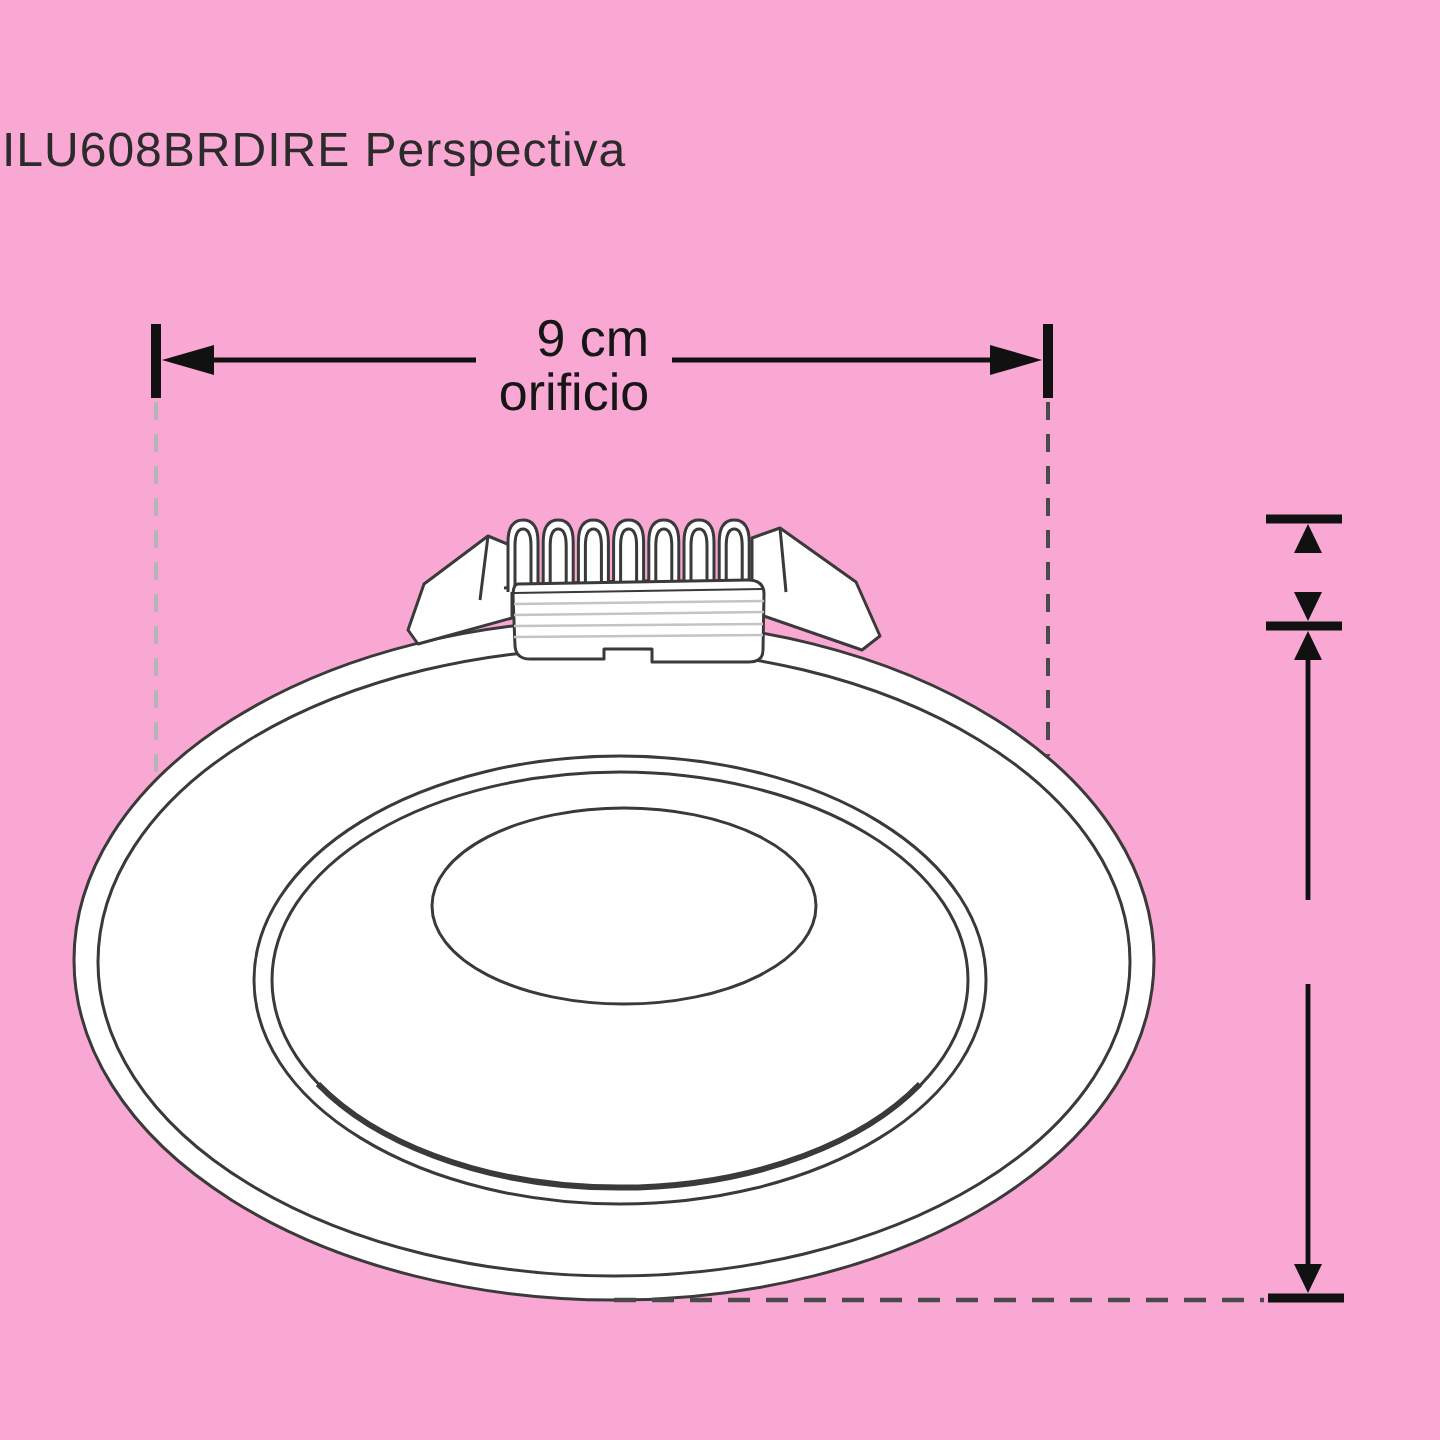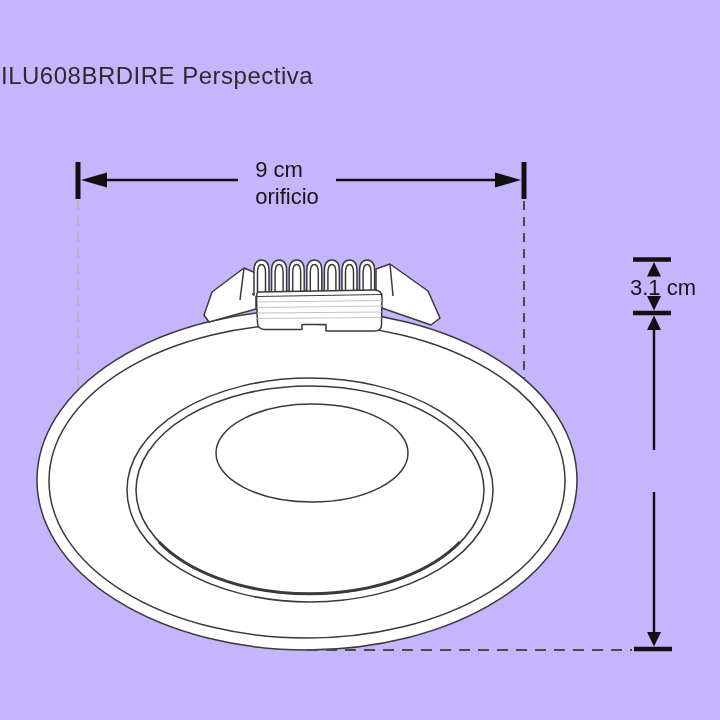--- a/index.html
+++ b/index.html
@@ -1,22 +1,22 @@
 <!DOCTYPE html>
 <html><head>
 <meta charset="utf-8">
 <style>
   html,body{margin:0;padding:0;background:#fff;}
-  .canvas{position:relative;width:720px;height:720px;background:#c4b5fd;overflow:hidden;
+  .canvas{position:relative;width:720px;height:720px;background:#f9a8d4;overflow:hidden;
           font-family:"Liberation Sans",sans-serif;}
   .canvas svg{position:absolute;left:0;top:0;}
   .title{position:absolute;left:1px;top:62px;font-size:24px;line-height:28px;
          letter-spacing:.5px;color:#2b2b2b;white-space:nowrap;}
-  .dim{position:absolute;transform:translateX(-50%);text-align:left;color:#161616;
-       font-size:22px;line-height:27px;white-space:nowrap;}
+  .dim{position:absolute;transform:translateX(-50%);text-align:right;color:#161616;
+       font-size:26px;line-height:27px;white-space:nowrap;}
   .dim-hole{left:287px;top:156px;}
   .dim-protrusion{left:663px;top:274px;}
   .dim-diameter{left:659px;top:457px;}
 </style>
 </head>
 <body>
 
 <div class="canvas">
 
   <div class="title">ILU608BRDIRE Perspectiva</div>
@@ -91,14 +91,13 @@
       <path stroke-width="2.4" d="M 654 492 V 634"></path>
       <path stroke="none" fill="#111111" d="M 654 646.5 L 647 632 L 661 632 Z"></path>
       <path stroke-width="4.5" d="M 634 649 H 672"></path>
     </g>
   </svg>
 
   <div class="dim dim-hole">
     <div>9 cm</div>
     <div>orificio</div>
   </div>
-  <div class="dim dim-protrusion">3.1 cm</div>
 </div>
 
 </body></html>

